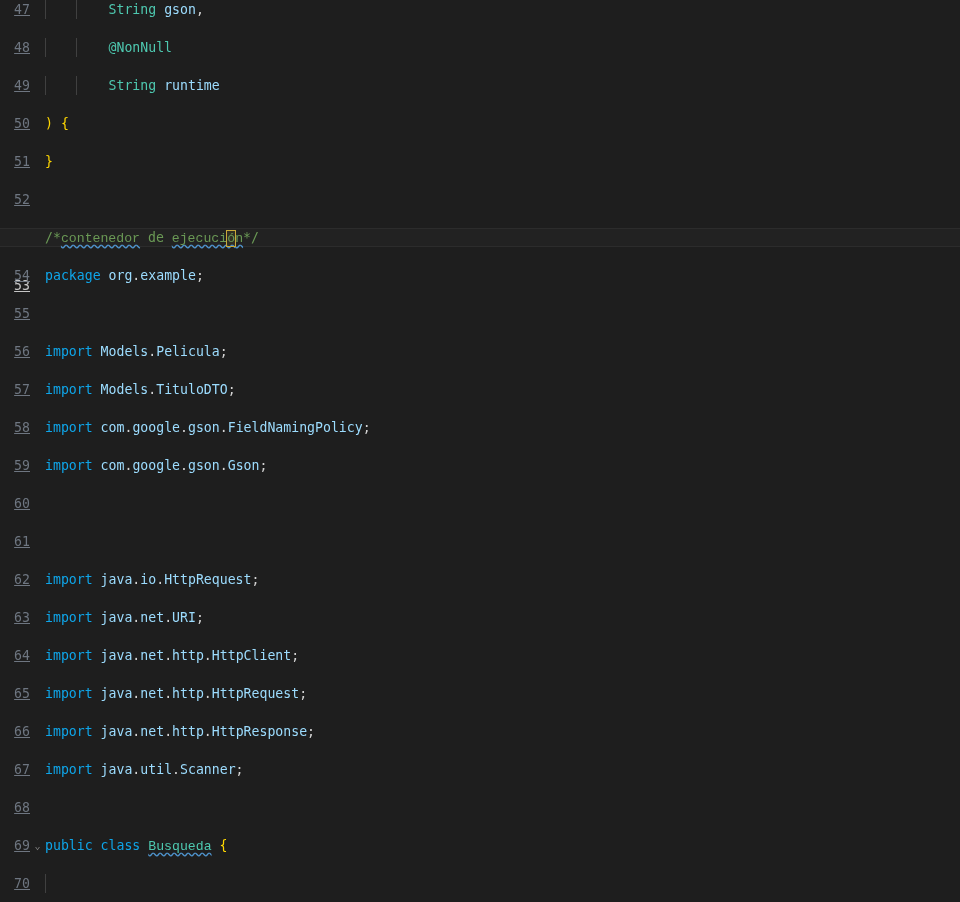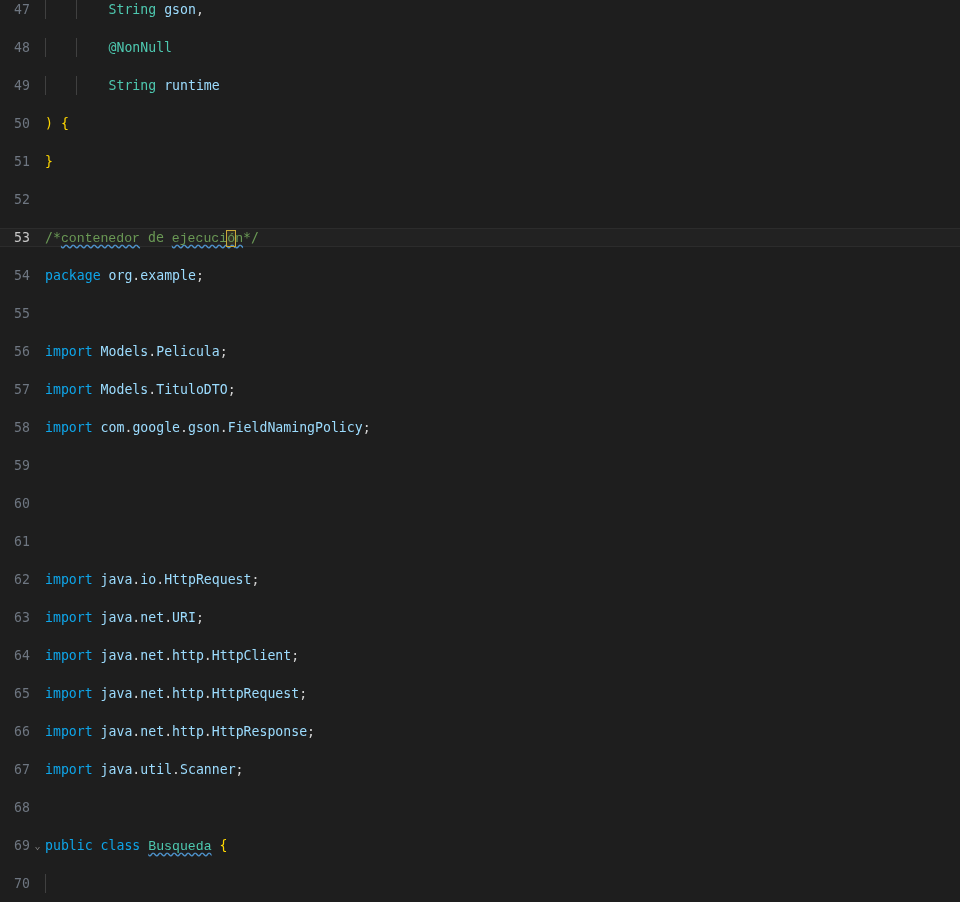--- a/index.html
+++ b/index.html
@@ -34,22 +34,23 @@
   }
   .ln {
     position: absolute;
     left: 0; top: 0;
     width: 30px;
     text-align: right;
     color: #6e7681;
     font-size: 13.2px;
     line-height: 19px;
     user-select: none;
-  }
-  .row.current .ln { color: #c6c6c6; }
+    text-decoration: underline;
+  }
+  .row.current .ln { color: #c6c6c6; margin-top: 48px; }
   .fold {
     position: absolute;
     left: 30px; top: 0;
     width: 15px; height: 19px;
     line-height: 19px;
     text-align: center;
     color: #8a8a8a;
     font-size: 10px;
     user-select: none;
   }
@@ -157,20 +158,21 @@
     <span class="code"><span class="kw">import</span><span class="pl"> </span><span class="var">Models</span><span class="pl">.</span><span class="var">TituloDTO</span><span class="pl">;</span></span>
   </div>
 
   <div class="row" style="top:209px">
     <span class="ln">58</span>
     <span class="code"><span class="kw">import</span><span class="pl"> </span><span class="var">com</span><span class="pl">.</span><span class="var">google</span><span class="pl">.</span><span class="var">gson</span><span class="pl">.</span><span class="var">FieldNamingPolicy</span><span class="pl">;</span></span>
   </div>
 
   <div class="row" style="top:228px">
     <span class="ln">59</span>
+    <span class="code"><span class="kw">import</span><span class="pl"> </span><span class="var">com</span><span class="pl">.</span><span class="var">google</span><span class="pl">.</span><span class="var">gson</span><span class="pl">.</span><span class="var">Gson</span><span class="pl">;</span></span>
   </div>
 
   <div class="row" style="top:247px">
     <span class="ln">60</span>
   </div>
 
   <div class="row" style="top:266px">
     <span class="ln">61</span>
     <span class="code"></span>
   </div>

